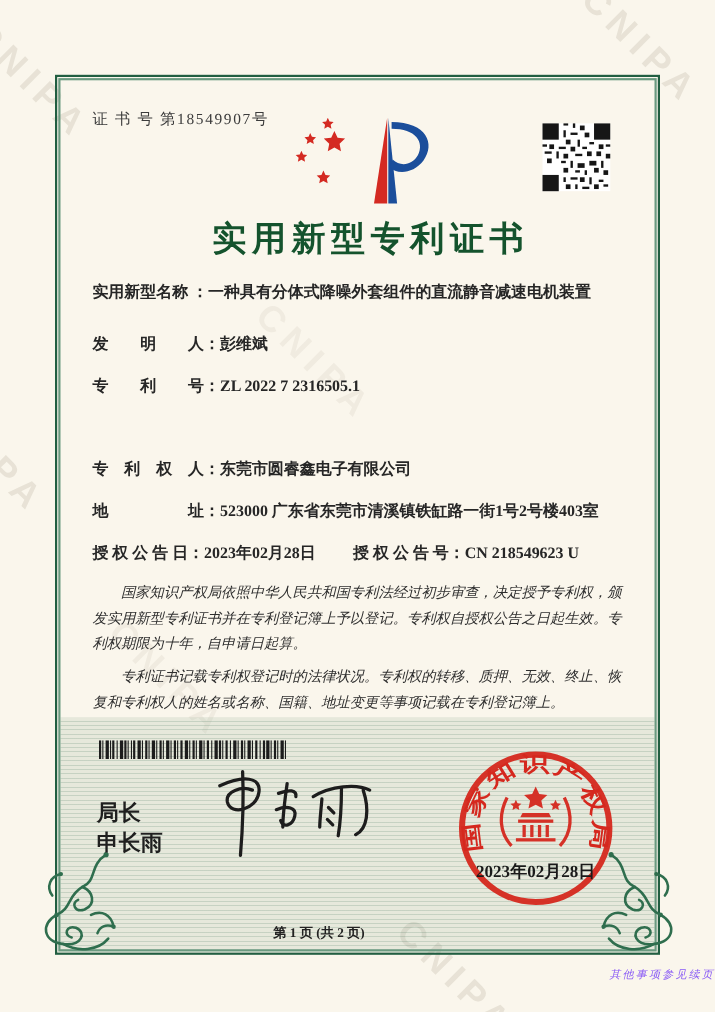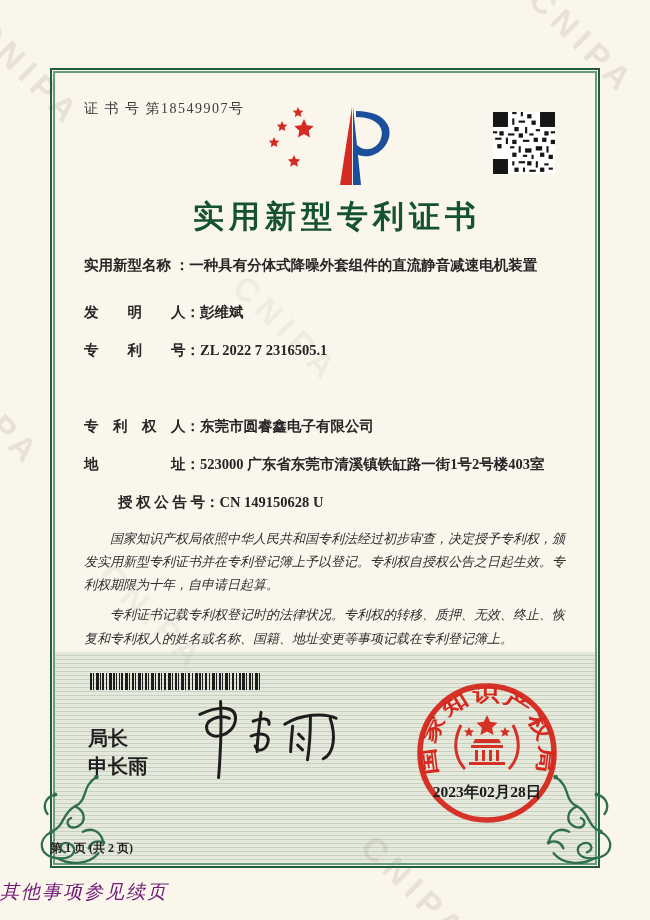--- a/index.html
+++ b/index.html
@@ -42,24 +42,24 @@
   .signer-name{left:88px;top:753px;font-family:"Liberation Sans","DejaVu Sans",sans-serif;
                font-size:20px;font-weight:600;color:#1f1f1f;}
   .signature{left:186px;top:696px;width:158px;height:90px;}
   
   .seal{left:415px;top:681px;width:144px;height:144px;}
   
   .orn{width:88px;height:100px;}
   .orn-bl{left:28px;top:770px;}
   .orn-br{left:536px;top:770px;transform:scaleX(-1);}
   
-  .page-no{left:50px;top:840px;width:480px;font-size:12px;
+  .page-no{left:50px;top:840px;width:480px;text-align:center;font-size:12px;
            font-weight:700;color:#222;}
-  .cont-note{left:0;top:879px;width:650px;text-align:left;font-size:19px;
-             font-style:italic;letter-spacing:2px;color:#701a75;}
+  .cont-note{left:0;top:879px;width:650px;text-align:right;font-size:10px;
+             font-style:italic;letter-spacing:2px;color:#8b5cf6;}
 </style>
 </head>
 <body>
 
 <div class="page">
 
   <div class="wm" style="left:-6px;top:12px;">CNIPA</div>
   <div class="wm" style="left:548px;top:-20px;">CNIPA</div>
   <div class="wm" style="left:-46px;top:352px;">CNIPA</div>
   <div class="wm wm-faint" style="left:252px;top:268px;">CNIPA</div>
@@ -186,22 +186,25 @@
   <div class="field" style="top:341px">
     <span class="flabel">专　　利　　号：</span><span class="fvalue">ZL 2022 7 2316505.1</span>
   </div>
   <div class="field" style="top:417px">
     <span class="flabel">专　利　权　人：</span><span class="fvalue">东莞市圆睿鑫电子有限公司</span>
   </div>
   <div class="field" style="top:455px">
     <span class="flabel">地　　　　　址：</span><span class="fvalue">523000 广东省东莞市清溪镇铁缸路一街1号2号楼403室</span>
   </div>
   <div class="field grant-row" style="top:493px">
+    <span>
+      <span class="flabel">授 权 公 告 日：</span><span class="fvalue">2023年02月28日</span>
+    </span>
     <span class="grant-pair2">
-      <span class="flabel">授 权 公 告 号：</span><span class="fvalue">CN 149150628 U</span>
+      <span class="flabel">授 权 公 告 号：</span><span class="fvalue">CN 218549623 U</span>
     </span>
   </div>
 
   <div class="abs paras">
     <p>国家知识产权局依照中华人民共和国专利法经过初步审查，决定授予专利权，颁发实用新型专利证书并在专利登记簿上予以登记。专利权自授权公告之日起生效。专利权期限为十年，自申请日起算。</p>
     <p>专利证书记载专利权登记时的法律状况。专利权的转移、质押、无效、终止、恢复和专利权人的姓名或名称、国籍、地址变更等事项记载在专利登记簿上。</p>
   </div>
 
   <svg class="abs barcode" viewBox="0 0 170 17" preserveAspectRatio="none">
     <path fill="#1c1c1c" d="M0 0h2v17H0z M3 0h1v17H3z M6 0h3v17H6z M10 0h1v17h-1z M12 0h2v17h-2z M16 0h1v17h-1z M19 0h3v17h-3z M23 0h2v17h-2z M26 0h1v17h-1z M29 0h1v17h-1z M31 0h2v17h-2z M35 0h3v17h-3z M39 0h1v17h-1z M42 0h2v17h-2z M45 0h1v17h-1z M48 0h3v17h-3z M52 0h1v17h-1z M55 0h2v17h-2z M58 0h1v17h-1z M61 0h3v17h-3z M65 0h1v17h-1z M68 0h2v17h-2z M71 0h1v17h-1z M74 0h2v17h-2z M78 0h3v17h-3z M82 0h1v17h-1z M85 0h2v17h-2z M88 0h1v17h-1z M91 0h3v17h-3z M95 0h1v17h-1z M98 0h2v17h-2z M102 0h1v17h-1z M105 0h3v17h-3z M109 0h2v17h-2z M112 0h1v17h-1z M115 0h2v17h-2z M119 0h1v17h-1z M122 0h3v17h-3z M126 0h1v17h-1z M129 0h2v17h-2z M132 0h1v17h-1z M135 0h3v17h-3z M139 0h1v17h-1z M142 0h2v17h-2z M146 0h1v17h-1z M149 0h2v17h-2z M152 0h3v17h-3z M156 0h1v17h-1z M159 0h2v17h-2z M162 0h1v17h-1z M165 0h3v17h-3z M169 0h1v17h-1z"></path>

